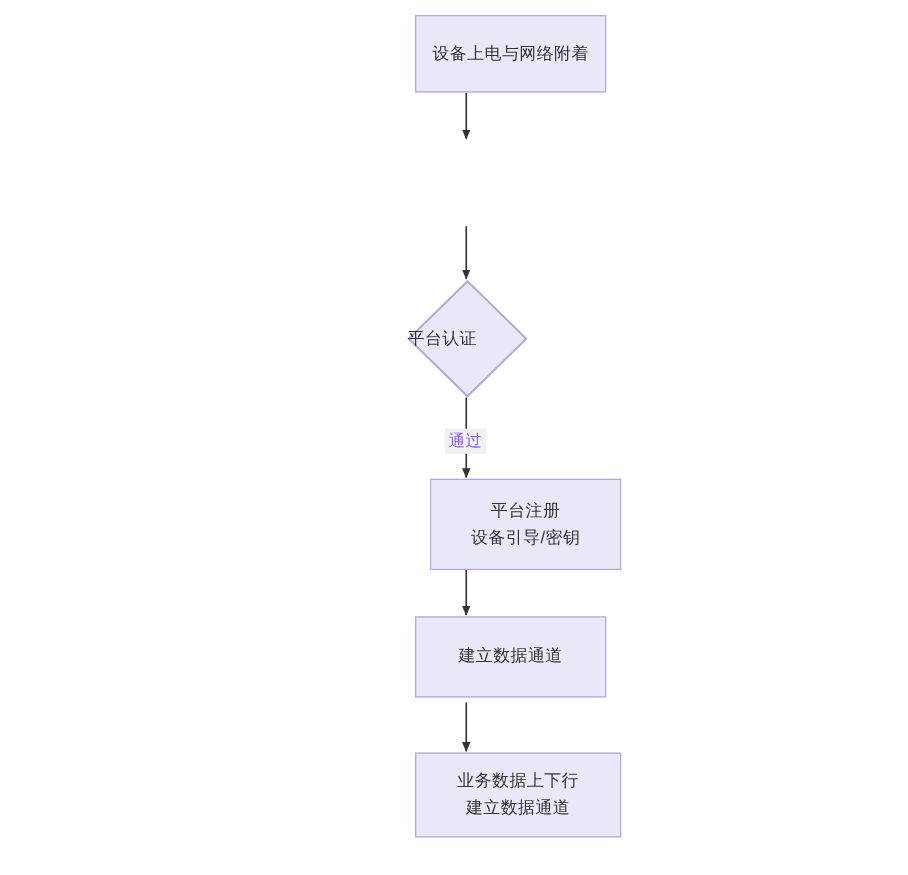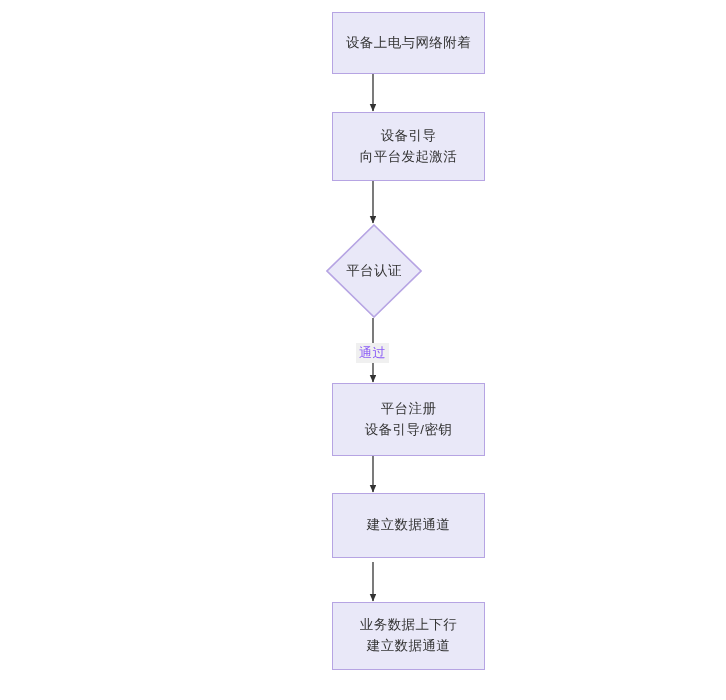--- a/index.html
+++ b/index.html
@@ -48,21 +48,21 @@
   .node .line {
     display: block;
     white-space: nowrap;
   }
   .node-diamond {
     position: absolute;
     width: 96px;
     height: 94px;
     display: flex;
     align-items: center;
-    justify-content: center;
+    justify-content: flex-start;
   }
   .node-diamond .diamond-shape {
     position: absolute;
     left: 0;
     top: 0;
     width: 100%;
     height: 100%;
   }
   .node-diamond .diamond-label {
     position: relative;
@@ -109,41 +109,37 @@
     </g>
     <g>
       <line x1="373" y1="562" x2="373" y2="601" stroke="#333333" stroke-width="1.3" marker-end="url(#arrowhead)"></line>
     </g>
   </svg>
 
   <div class="node" style="left:296px; top:12px; width:153px; height:62px;">
     <span class="line">设备上电与网络附着</span>
   </div>
 
-  <div class="node" style="left:296px; top:112px; width:153px; height:69px;">
-    <span class="line">设备引导</span>
-    <span class="line">向平台发起激活</span>
-  </div>
 
   <div class="node-diamond" style="left:326px; top:224px;">
     <svg class="diamond-shape" viewBox="0 0 96 94" xmlns="http://www.w3.org/2000/svg">
       <polygon points="48,1 95,47 48,93 1,47" fill="#e9e8f8" stroke="#b6a4e3" stroke-width="1.6"></polygon>
     </svg>
     <span class="diamond-label">平台认证</span>
   </div>
 
   <div class="edge-label" style="left:356px; top:343px;">通过</div>
 
-  <div class="node" style="left:296px; top:383px; width:153px; height:73px;text-align:center;">
+  <div class="node" style="left:308px; top:383px; width:153px; height:73px;text-align:center;">
     <span class="line">平台注册</span>
     <span class="line">设备引导/密钥</span>
   </div>
 
   <div class="node" style="left:296px; top:493px; width:153px; height:65px;">
     <span class="line">建立数据通道</span>
   </div>
 
-  <div class="node" style="left:296px; top:602px; width:153px; height:68px;">
+  <div class="node" style="left:296px; top:602px; width:165px; height:68px;">
     <span class="line">业务数据上下行</span>
     <span class="line">建立数据通道</span>
   </div>
 
 </div>
 
 </body></html>

